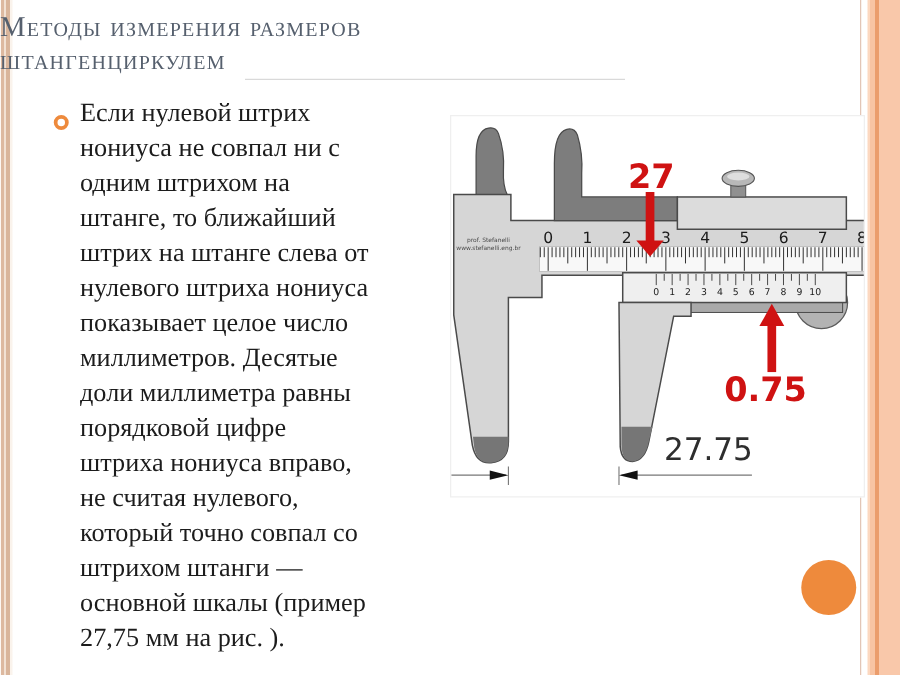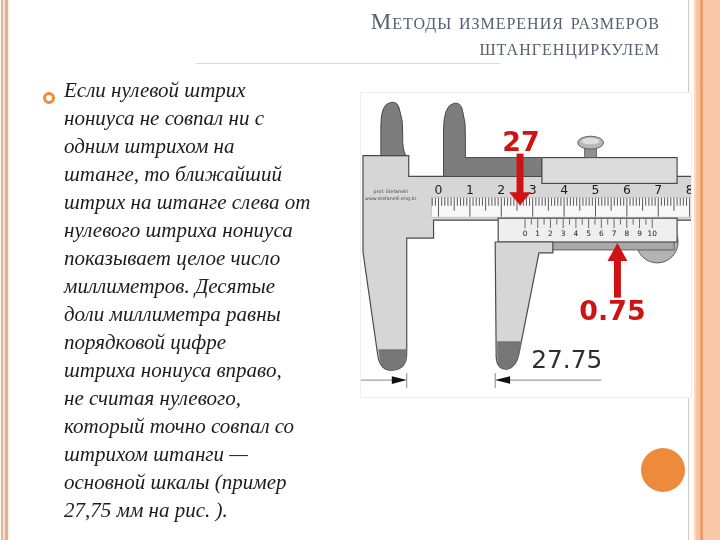--- a/index.html
+++ b/index.html
@@ -13,35 +13,35 @@
   }
   .right-accent-line {
     position:absolute; left:688px; top:0; bottom:0; width:1px; background:#e2c5b6;
   }
   .border-right {
     position:absolute; left:694px; top:0; bottom:0; width:26px;
     background:linear-gradient(90deg,#fcd8c0 0 2px,#f8c4a3 2px 6px,#eb9d6c 6px 9px,#f9c8aa 9px 26px);
   }
   .slide-title {
     position:absolute; top:9px; left:0; width:660px; margin:0;
-    text-align:right; font-variant:small-caps; font-weight:400;
+    text-align:left; font-variant:small-caps; font-weight:400;
     font-size:23px; line-height:26px; letter-spacing:1px;
     color:var(--title-color,#56606e); white-space:pre-line;
   }
   .title-rule {
     position:absolute; top:63px; left:196px; width:304px; height:1px; background:#d9d9d9;
   }
   .bullet-ring {
     position:absolute; left:43px; top:92px; width:12px; height:12px;
     border-radius:50%; border:3.5px solid var(--orange,#ee8a3c); box-sizing:border-box;
     background:#fff;
   }
   .bullet-text {
     position:absolute; left:64px; top:76px; width:300px; margin:0;
-    font-size:21px; line-height:28px; color:#1c1c1c; white-space:pre-line;font-style:italic;
+    font-size:21px; line-height:28px; color:#1c1c1c; white-space:pre-line;
   }
   .figure {
     position:absolute; left:360px; top:92px; width:332px; height:306px;
     background:#ffffff; border:1px solid #efefef; box-sizing:border-box;
   }
   .figure svg { display:block; }
   .accent-circle {
     position:absolute; left:641px; top:448px; width:44px; height:44px;
     border-radius:50%; background:var(--orange,#ee8a3c);
   }

